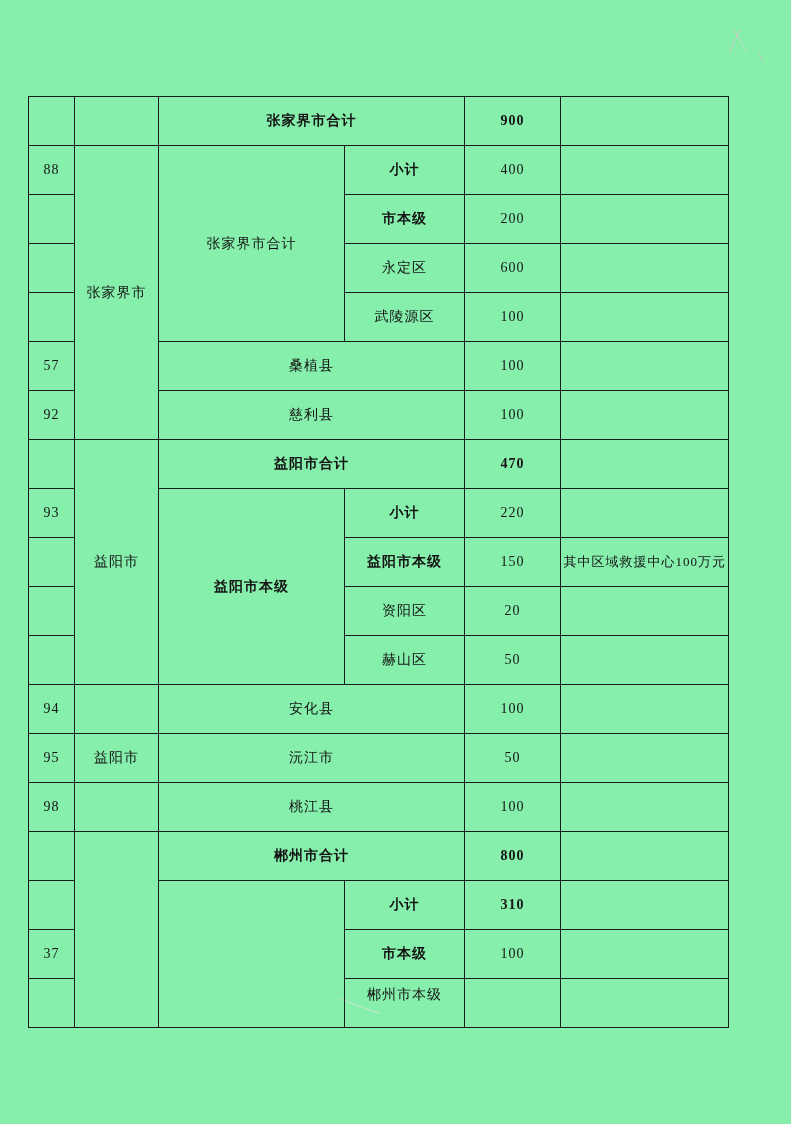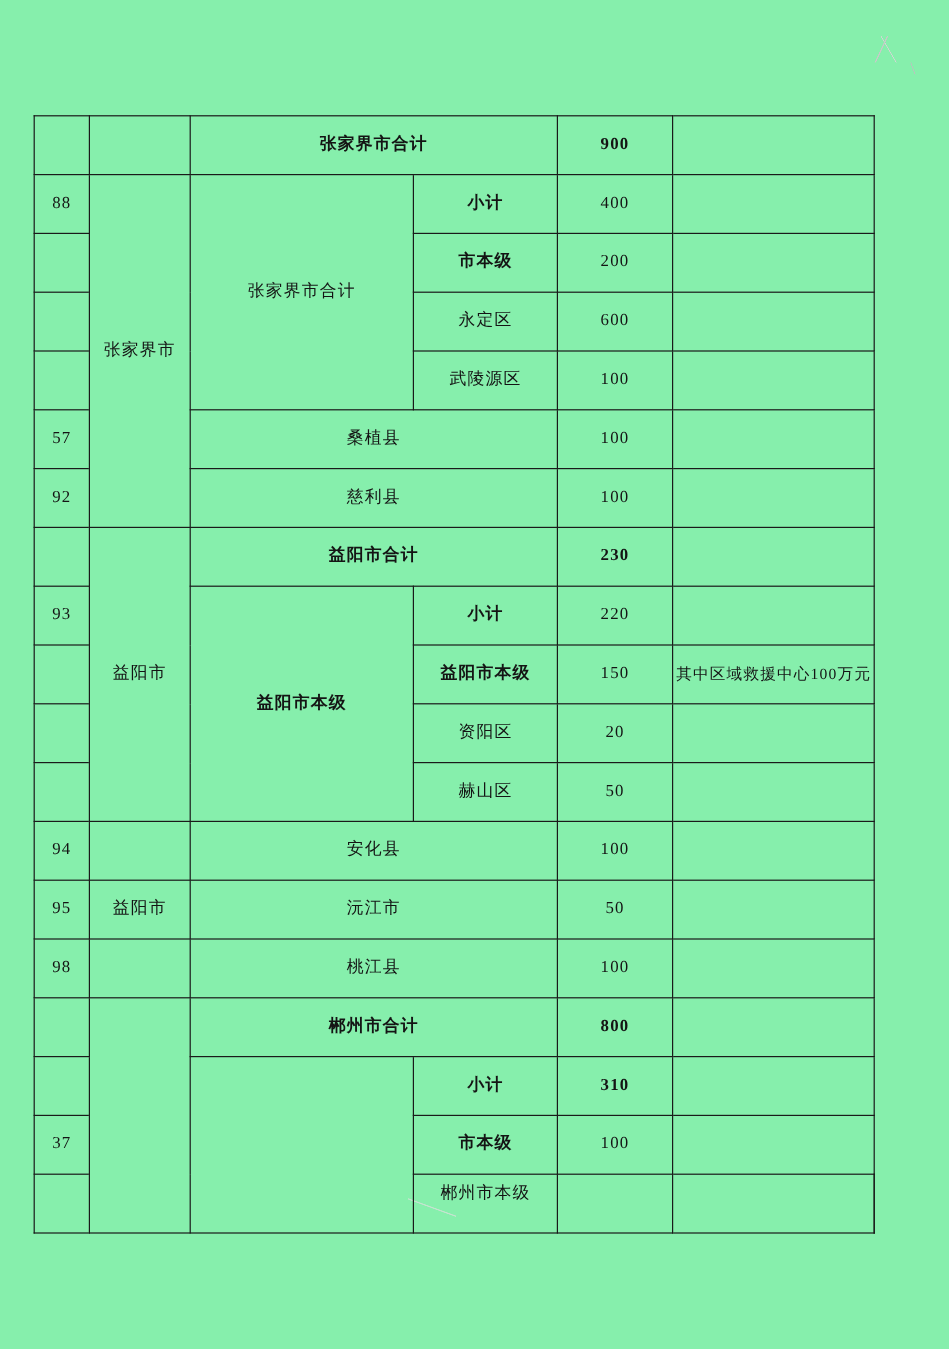--- a/index.html
+++ b/index.html
@@ -177,21 +177,21 @@
         <td class="no">92</td>
         <td class="name" colspan="2">慈利县</td>
         <td class="amt">100</td>
         <td class="note"></td>
       </tr>
 
       <tr>
         <td class="no empty"></td>
         <td class="city empty" rowspan="5">益阳市</td>
         <td class="name total" colspan="2">益阳市合计</td>
-        <td class="amt total">230</td>
+        <td class="amt total">470</td>
         <td class="note"></td>
       </tr>
 
       <tr>
         <td class="no">93</td>
         <td class="name bigname" rowspan="4">益阳市本级</td>
         <td class="sub bold">小计</td>
         <td class="amt">220</td>
         <td class="note"></td>
       </tr>

